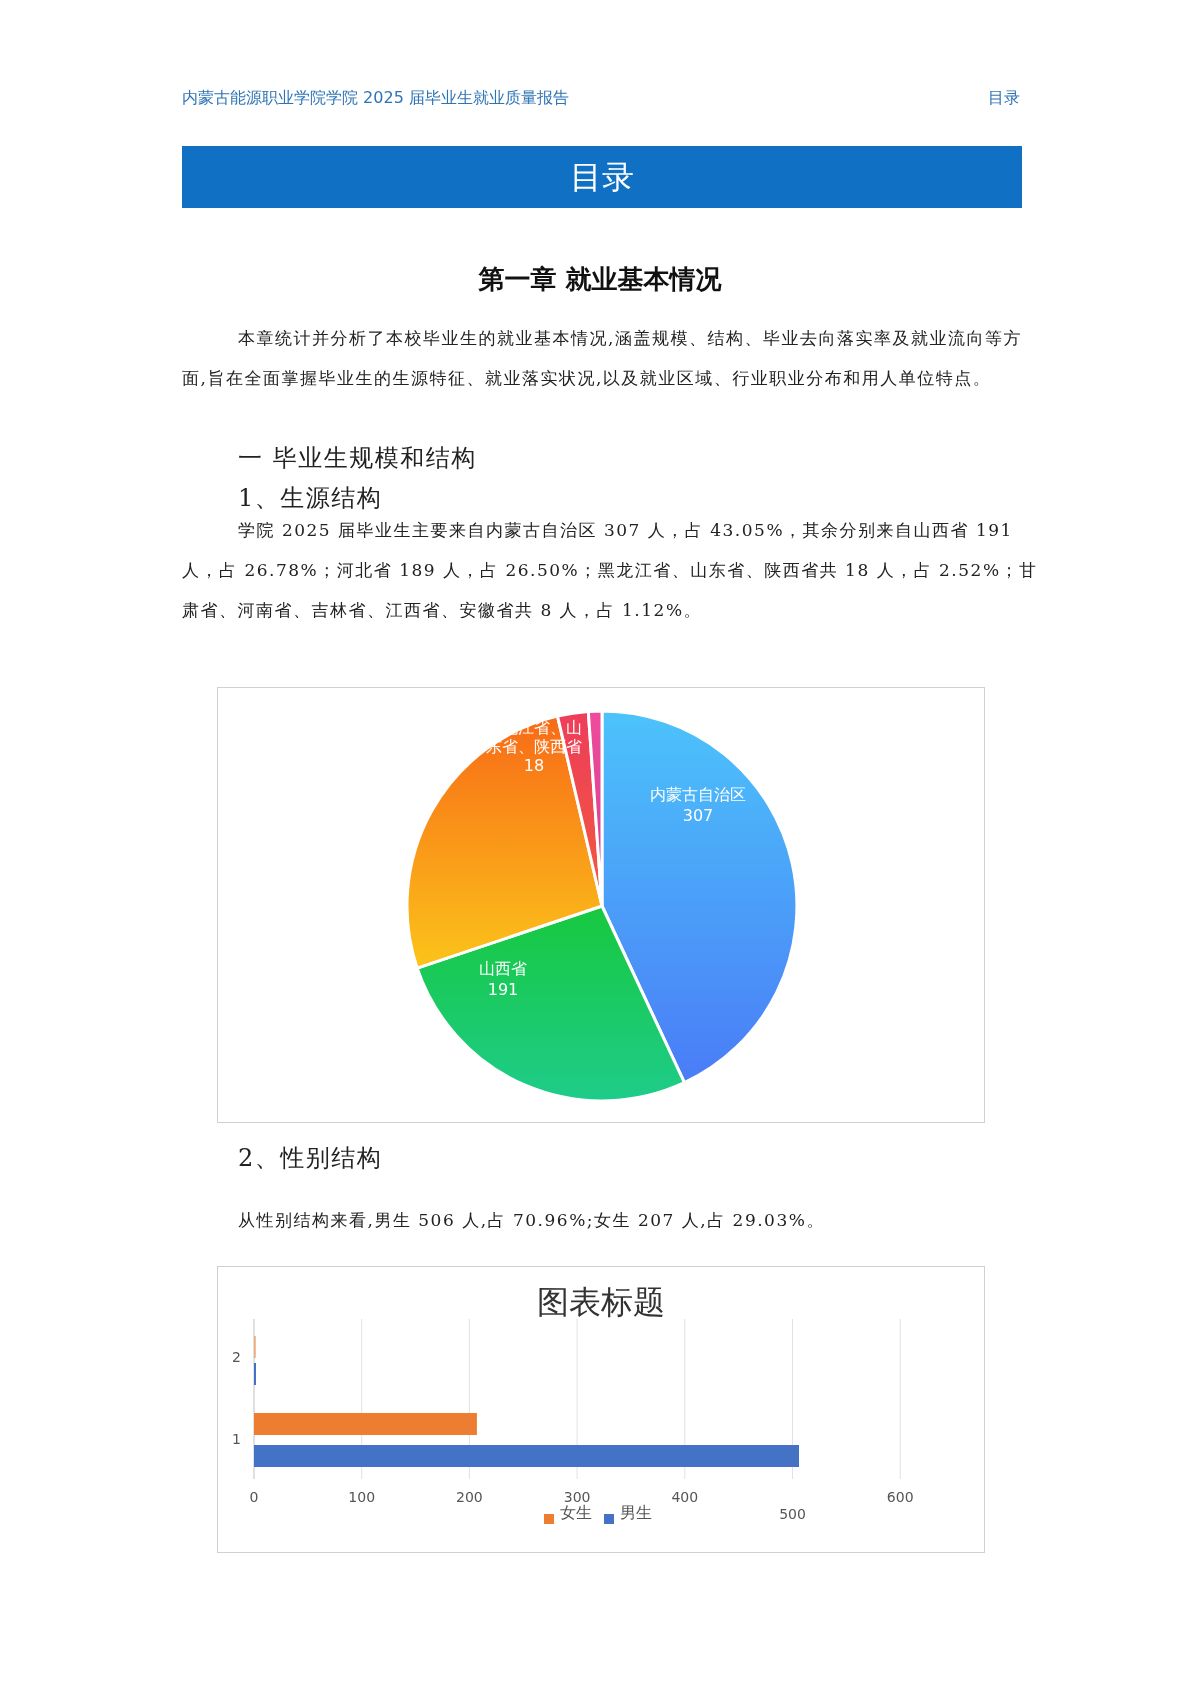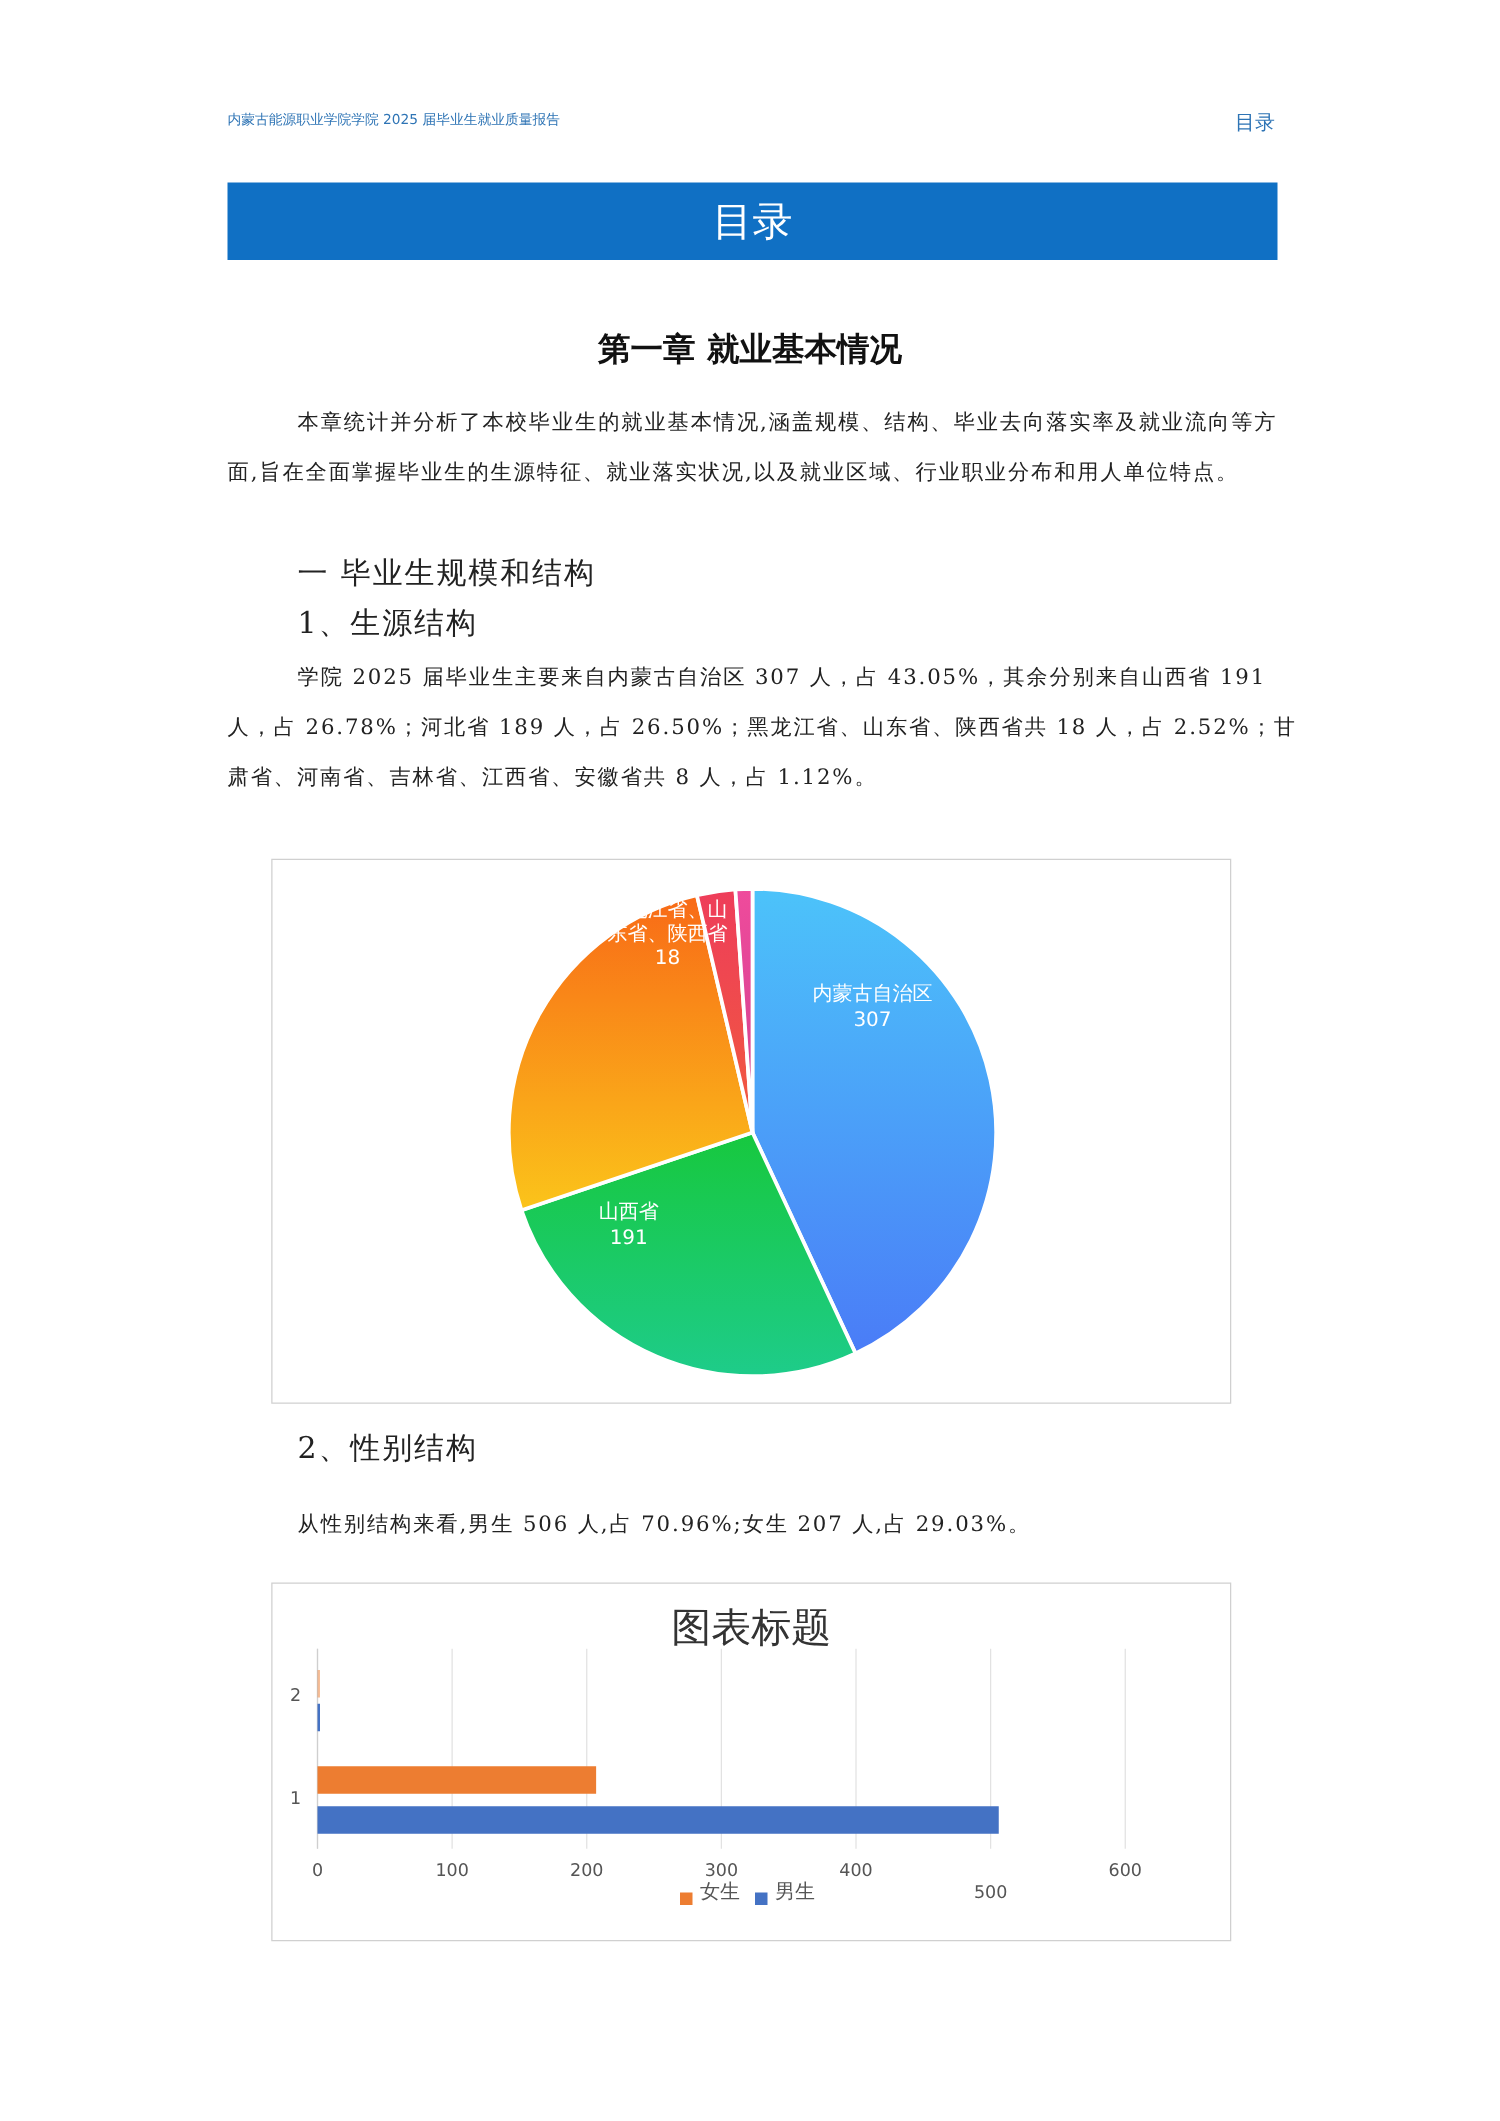--- a/index.html
+++ b/index.html
@@ -3,21 +3,21 @@
 <meta charset="utf-8">
 <style>
   html, body { margin: 0; padding: 0; }
   body {
     width: 1200px; height: 1697px; background: #ffffff; position: relative;
     font-family: "DejaVu Serif", "Liberation Serif", serif; color: #222;
     overflow: hidden;
   }
   .abs { position: absolute; }
   .header-left {
-    left: 182px; top: 88px; font-size: 11px; color: #2e74b5;
+    left: 182px; top: 88px; font-size: 16px; color: #2e74b5;
     font-family: "DejaVu Sans", "Liberation Sans", sans-serif;
     text-align: center;
   }
   .header-right {
     right: 180px; top: 88px; font-size: 16px; color: #2e74b5;
     font-family: "DejaVu Sans", "Liberation Sans", sans-serif;
   }
   .toc-banner {
     left: 182px; top: 146px; width: 840px; height: 62px; background: #1070c4;
     color: #ffffff; font-size: 32px; text-align: center; line-height: 62px;
@@ -69,21 +69,21 @@
 <div class="abs header-right">目录</div>
 
 <div class="abs toc-banner">目录</div>
 
 <div class="abs chapter-title">第一章  就业基本情况</div>
 
 <div class="abs para indent" style="top:318px;">本章统计并分析了本校毕业生的就业基本情况,涵盖规模、结构、毕业去向落实率及就业流向等方面,旨在全面掌握毕业生的生源特征、就业落实状况,以及就业区域、行业职业分布和用人单位特点。</div>
 
 <div class="abs heading-line" style="top:442px;">一  毕业生规模和结构</div>
 <div class="abs heading-line" style="top:482px;">1、生源结构</div>
-<div class="abs para indent" style="top:522px;">学院 2025 届毕业生主要来自内蒙古自治区 307 人，占 43.05%，其余分别来自山西省 191 人，占 26.78%；河北省 189 人，占 26.50%；黑龙江省、山东省、陕西省共 18 人，占 2.52%；甘肃省、河南省、吉林省、江西省、安徽省共 8 人，占 1.12%。</div>
+<div class="abs para indent" style="top:510px;">学院 2025 届毕业生主要来自内蒙古自治区 307 人，占 43.05%，其余分别来自山西省 191 人，占 26.78%；河北省 189 人，占 26.50%；黑龙江省、山东省、陕西省共 18 人，占 2.52%；甘肃省、河南省、吉林省、江西省、安徽省共 8 人，占 1.12%。</div>
 
 <div class="chart-box" style="left:217px; top:687px; width:766px; height:434px;">
   <svg width="766" height="434" style="position:absolute; left:0; top:0;">
     <defs>
       <linearGradient id="gBlue" x1="0" y1="0" x2="0" y2="1">
         <stop offset="0%" stop-color="#4cc3fa"></stop>
         <stop offset="100%" stop-color="#4a7cf7"></stop>
       </linearGradient>
       <linearGradient id="gGreen" x1="0" y1="0" x2="0" y2="1">
         <stop offset="0%" stop-color="#17c83e"></stop>

